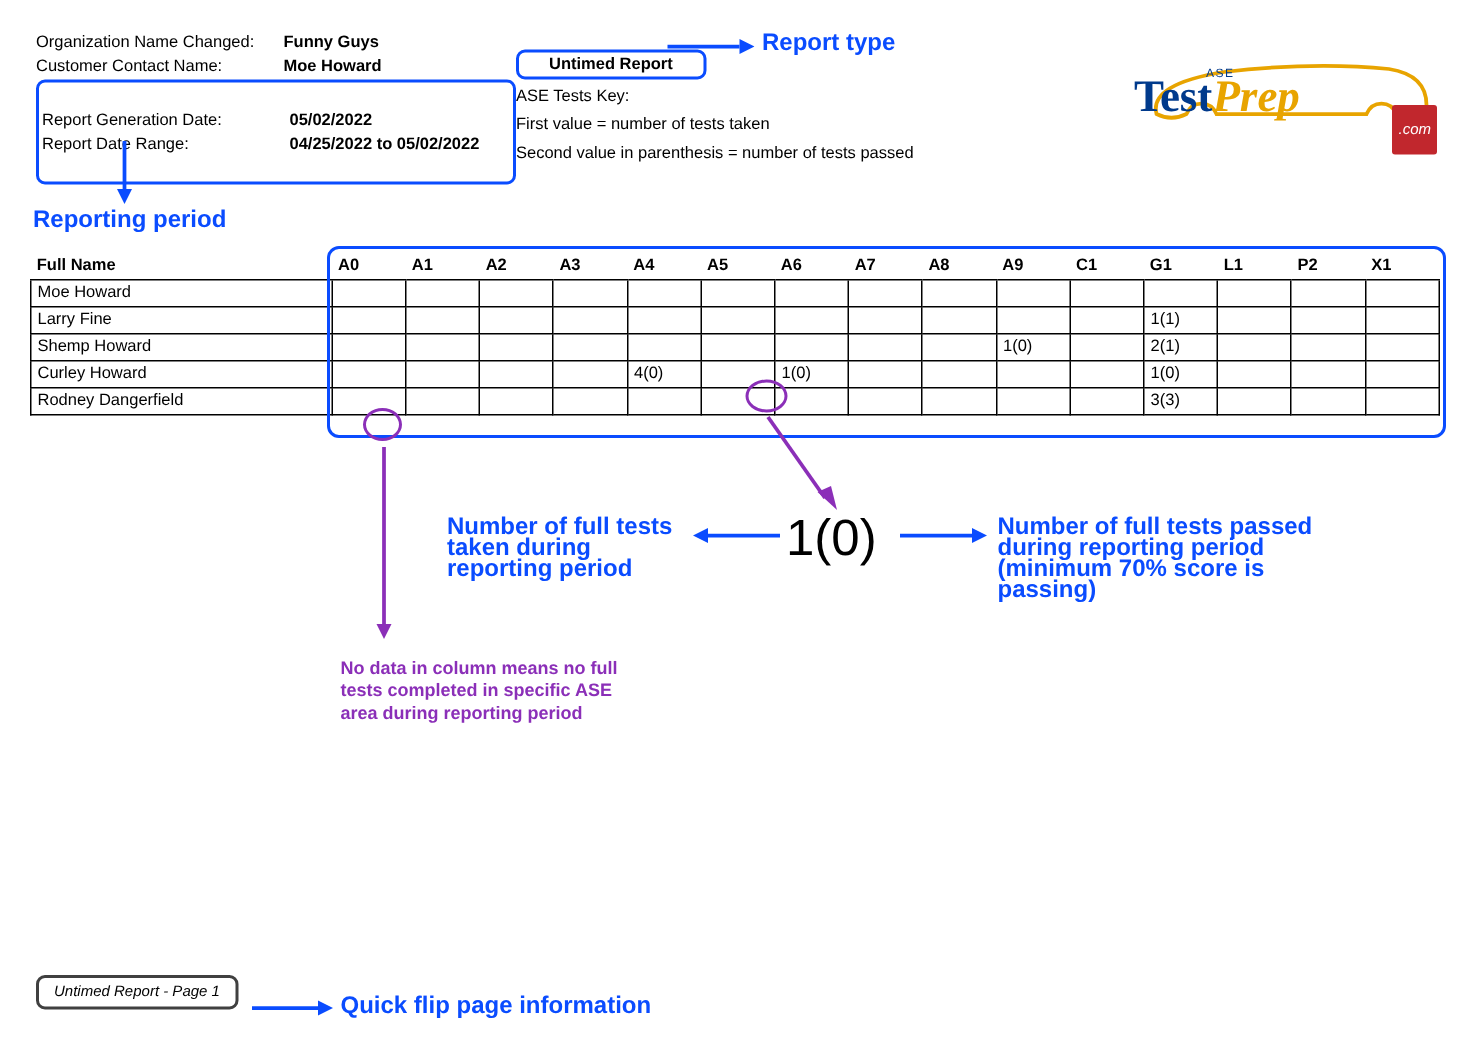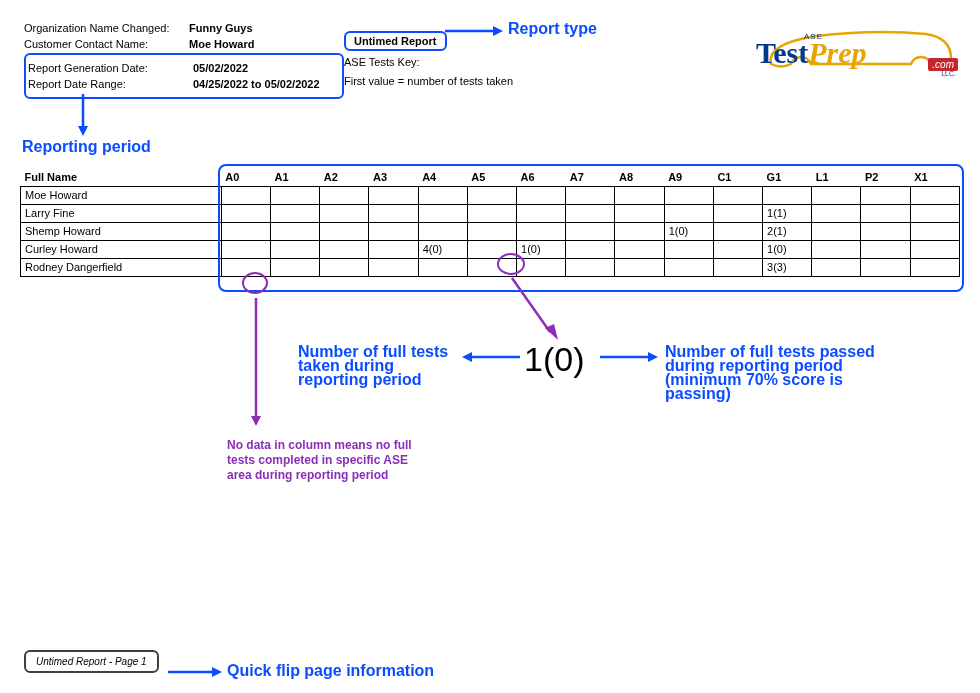--- a/index.html
+++ b/index.html
@@ -1,31 +1,31 @@
 <!DOCTYPE html>
 <html><head>
 <meta charset="utf-8">
 <style>
 *{box-sizing:border-box;margin:0;padding:0}
 body{font-family:Arial,Helvetica,sans-serif;font-size:11px;color:#000;width:980px;height:693px;position:relative;background:#fff;overflow:hidden}
 .header{display:flex;align-items:center;padding:20px 24px 0}
 .meta{width:320px}
 .metarow{display:flex;line-height:16px}
 .ml{width:165px}.mv{font-weight:700}
-.datesbox{border:2px solid #0a4cff;border-radius:6px;padding:5px 2px;margin-top:1px}
+.datesbox{border:2px solid #0a4cff;border-radius:6px;padding:17px 2px;margin-top:1px}
 .center{width:380px}
-.rtbox{display:inline-block;border:2px solid #0a4cff;border-radius:6px;padding:2px 8px;font-weight:700;font-size:11px}
+.rtbox{display:inline-block;border:2px solid #0a4cff;border-radius:6px;padding:2px 20px;font-weight:700;font-size:11px}
 .key{font-size:11px;line-height:16px;margin-top:3px}
 .logo{margin-left:auto;position:relative;width:200px;height:60px}
 .car{position:absolute;right:0;top:-6px}
 .lt{font-family:Georgia,'Times New Roman',serif;font-size:30px;font-weight:700;position:relative;top:6px}
 .test{color:#003a8c}.prep{color:#e8a400;font-style:italic}
 .ase{position:absolute;top:2px;left:48px;font-size:8px;color:#003a8c;letter-spacing:1px;font-family:Arial}
 .llc{position:absolute;right:0;top:40px;font-size:7px;color:#003a8c;font-family:Arial}
-.com{position:absolute;right:-2px;top:28px;background:#c1272d;color:#fff;font-size:10px;font-style:italic;padding:1px 4px;border-radius:2px;font-family:Arial}
+.com{position:absolute;right:-2px;top:28px;background:#c1272d;color:#fff;font-size:10px;font-style:italic;padding:11px 4px;border-radius:2px;font-family:Arial}
 
 .ann{position:absolute;color:#0a4cff;font-weight:700;font-size:16px}
 .annp{position:absolute;color:#8b2fb8;font-weight:700;font-size:12px}
 .arr{position:absolute;pointer-events:none}
 
 .tblwrap{position:absolute;left:20px;top:168px;width:940px}
 table{border-collapse:collapse;width:100%}
 th,td{border:1px solid #000;padding:2px 4px;height:18px;font-size:11px;text-align:left;white-space:nowrap}
 th{border-top:none;border-left:none;border-right:none;font-weight:700}
 th:first-child{width:200px}
@@ -59,20 +59,21 @@
       <div class="metarow">
           <span class="ml">Report Date Range:</span>
           <span class="mv">04/25/2022 to 05/02/2022</span>
         </div>
     </div>
   </div>
   <div class="center">
     <span class="rtbox">Untimed Report</span>
     <div class="key">ASE Tests Key:</div>
     <div class="key">First value = number of tests taken</div>
+    <div class="key">Second value in parenthesis = number of tests passed</div>
   </div>
   <div class="logo">
     <svg class="car" width="200" height="50" viewBox="0 0 200 50">
       <path d="M15 40 Q10 20 60 12 Q120 5 170 10 Q195 14 195 34 L195 40 Q185 45 175 40 Q172 33 165 33 Q158 33 155 40 L55 40 Q52 33 45 33 Q38 33 35 40 Q25 45 15 40 Z" fill="none" stroke="#e8a400" stroke-width="2.5"></path>
     </svg>
     <span class="ase">ASE</span>
     <span class="lt"><span class="test">Test</span><span class="prep">Prep</span></span>
     <span class="llc">LLC.</span>
     <span class="com">.com</span>
   </div>

